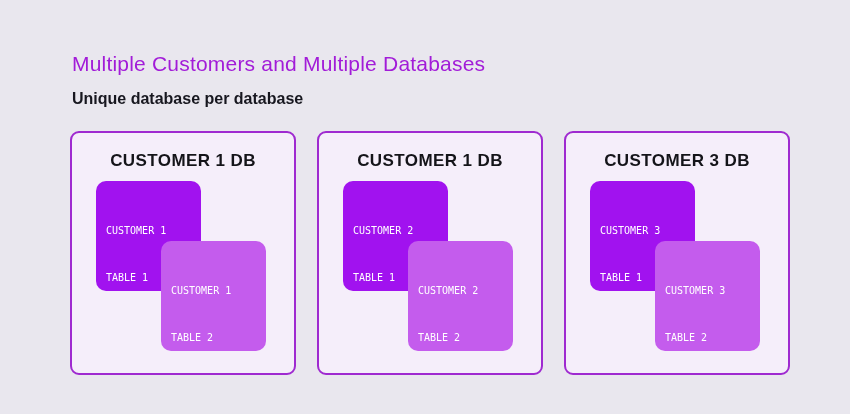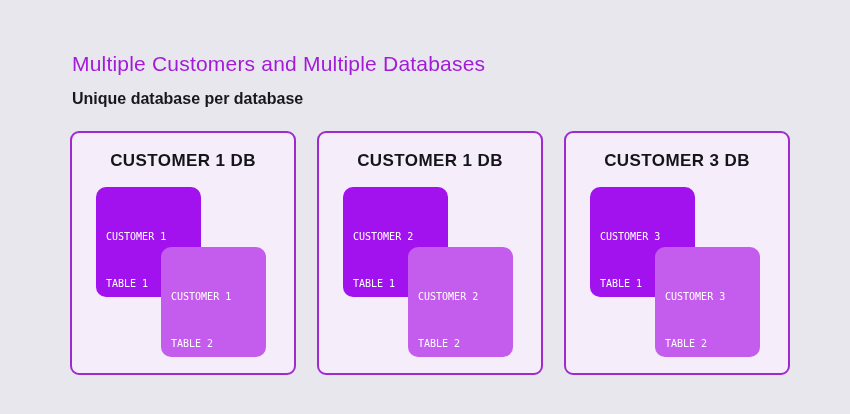--- a/index.html
+++ b/index.html
@@ -63,21 +63,20 @@
     position: absolute;
     width: 85px;
     height: 88px;
     border-radius: 10px;
     padding: 11px 10px;
     color: #ffffff;
     font-family: "DejaVu Sans Mono", monospace;
     font-size: 10px;
     line-height: 1.55;
     white-space: pre;
-    margin-top: 6px;
   }
   .table-box.table-1 {
     left: 24px;
     top: 48px;
     background: var(--table1-bg, #a112ef);
     z-index: 1;
   }
   .table-box.table-2 {
     left: 89px;
     top: 108px;

